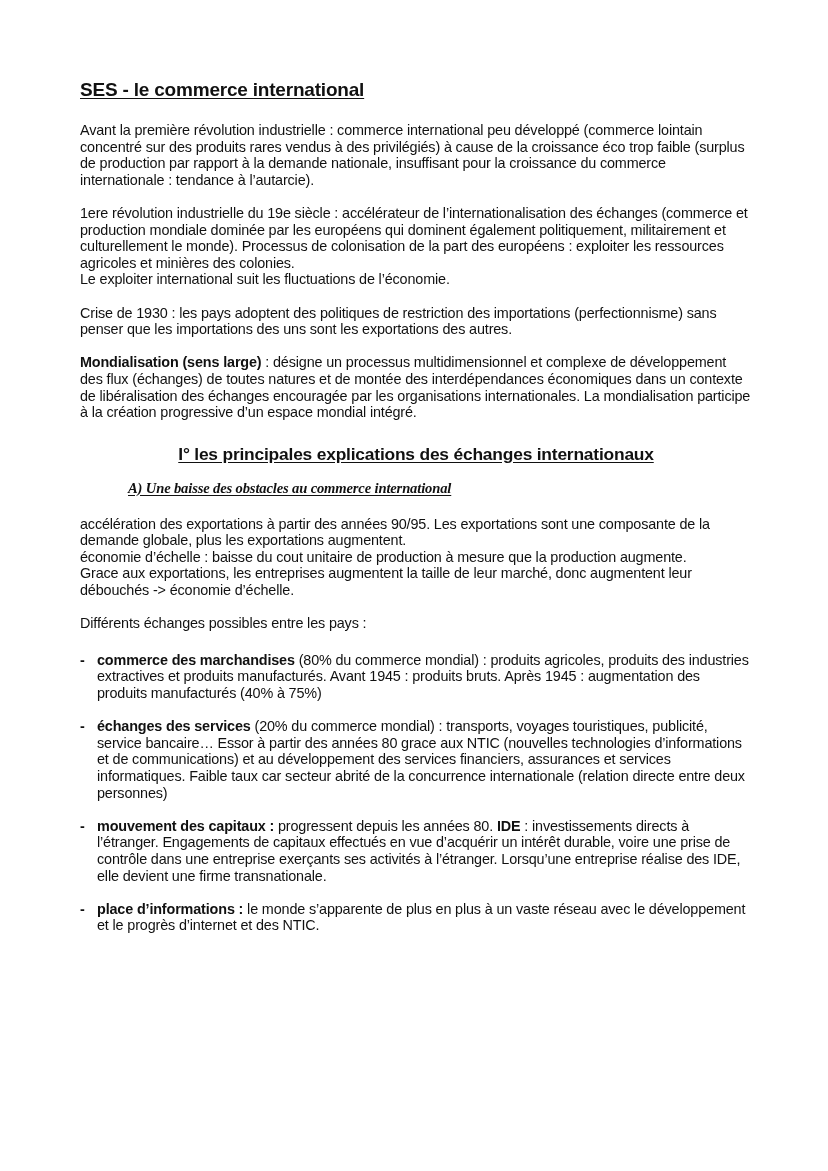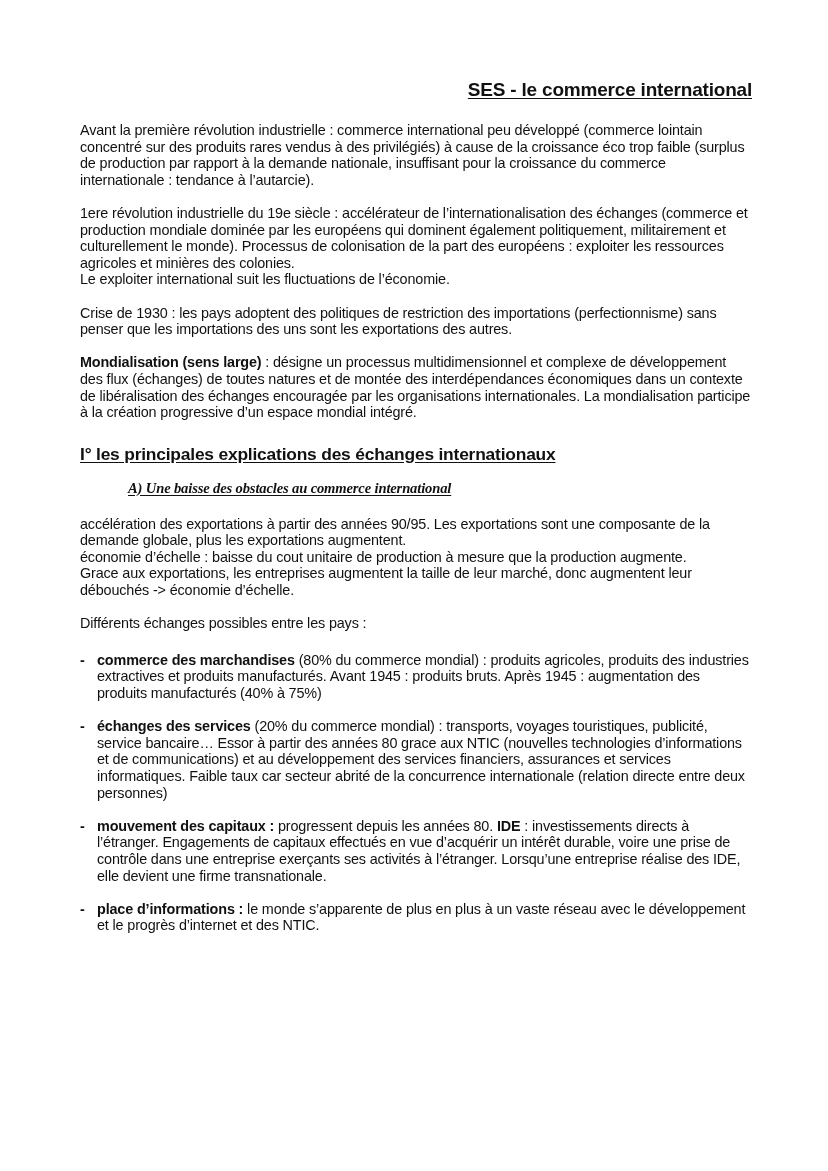--- a/index.html
+++ b/index.html
@@ -18,41 +18,42 @@
   .page {
     position: absolute;
     left: 80px;
     top: 78px;
     width: 672px;
     font-size: 14.4px;
     line-height: 16.6px;
     letter-spacing: -0.15px;
   }
   .title {
-    text-align: right;
+    text-align: left;
     font-weight: bold;
     font-size: 19px;
     line-height: 24px;
     text-decoration: underline;
     text-underline-offset: 2px;
     margin: 0 0 20px 0;
     letter-spacing: -0.2px;
   }
   p {
     margin: 0 0 16.6px 0;
   }
   b { font-weight: bold; }
   .section-title {
     font-weight: bold;
     font-size: 17.4px;
     line-height: 22px;
     text-decoration: underline;
     text-underline-offset: 2px;
     margin: 22px 0 14px 0;
     letter-spacing: -0.2px;
+    text-align: center;
   }
   .subsection-title {
     font-weight: bold;
     font-style: italic;
     font-size: 14.6px;
     line-height: 18px;
     text-decoration: underline;
     text-underline-offset: 2px;
     margin: 0 0 19px 48px;
     font-family: Liberation Serif, serif;

